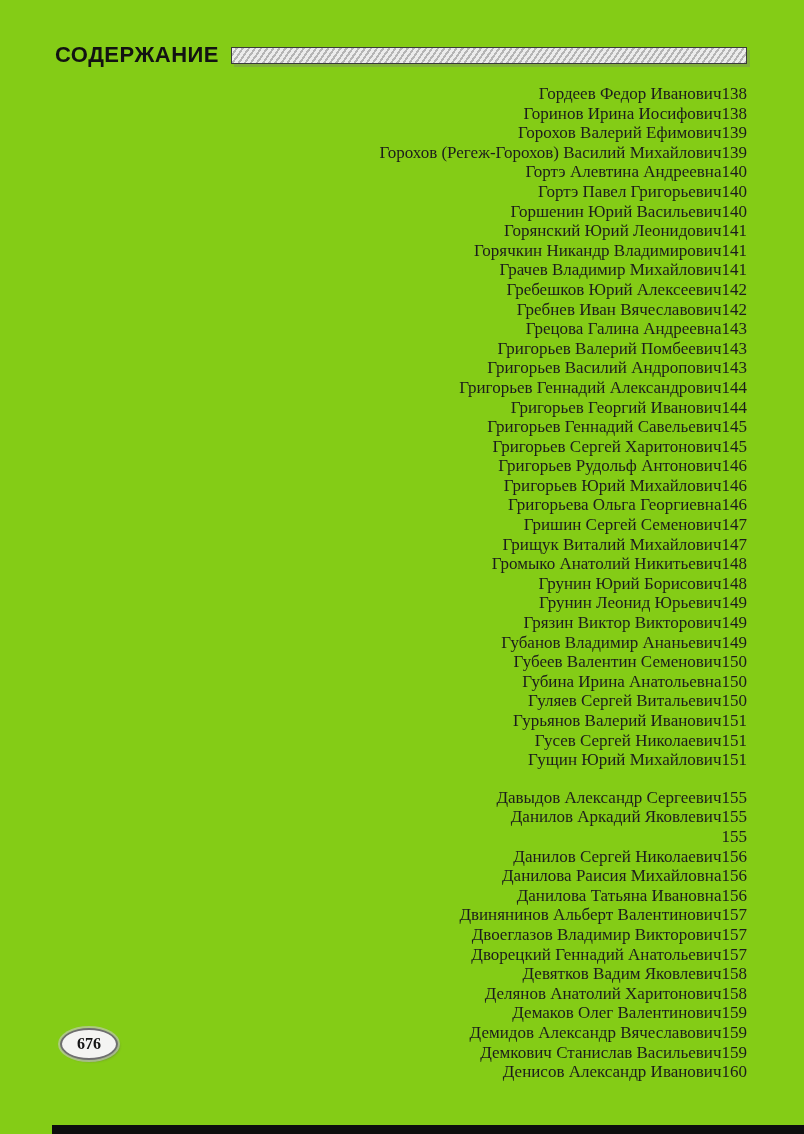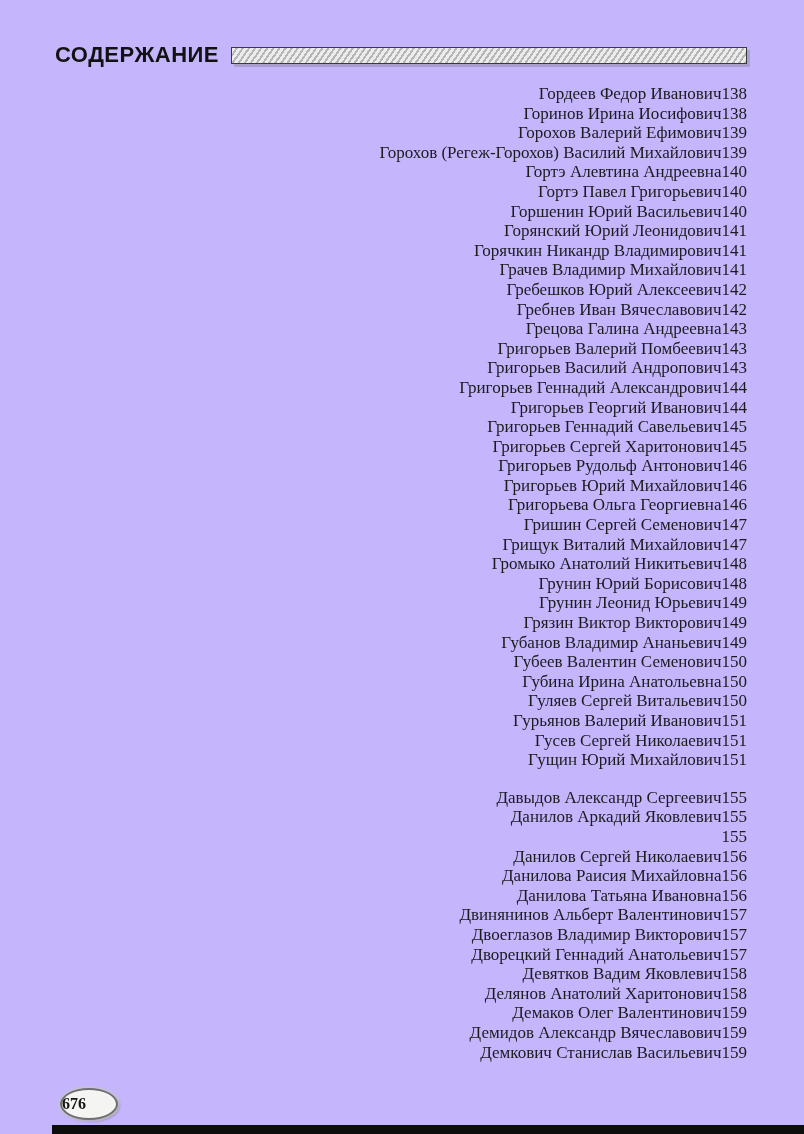--- a/index.html
+++ b/index.html
@@ -4,21 +4,21 @@
 <style>
   html, body {
     margin: 0;
     padding: 0;
     background: #e8e8e6;
   }
   .page {
     position: relative;
     width: 804px;
     height: 1134px;
-    background: #c4b5fd;
+    background: #84cc16;
     font-family: "Liberation Serif", serif;
     color: #1c1c1c;
     overflow: hidden;
     margin: 0 auto;
   }
   .header {
     position: absolute;
     top: 42px;
     left: 55px;
     right: 57px;
@@ -77,30 +77,30 @@
     font-weight: 700;
     font-size: 15px;
     letter-spacing: 4px;
     color: #15152a;
     text-shadow: 1px 1px 0 rgba(255,255,255,0.45);
     white-space: nowrap;
   }
   .page-badge {
     position: absolute;
     left: 60px;
-    top: 1088px;
+    top: 1028px;
     width: 54px;
     height: 28px;
     background: #f4f4f2;
     border: 2px solid #6f6f6f;
     border-radius: 50%;
     box-shadow: 0 0 0 2px rgba(200,200,200,0.6), 2px 2px 2px rgba(90,90,90,0.4);
     display: flex;
     align-items: center;
-    justify-content: flex-start;
+    justify-content: center;
     font-weight: 700;
     font-size: 16px;
     color: #161616;
     z-index: 2;
   }
   .bottom-rule {
     position: absolute;
     left: 52px;
     right: 0;
     bottom: 0;
@@ -364,20 +364,24 @@
         <div class="entry">
           <span class="entry-name">Демидов Александр Вячеславович</span>
           <span class="entry-page">159</span>
         </div>
 
         <div class="entry">
           <span class="entry-name">Демкович Станислав Васильевич</span>
           <span class="entry-page">159</span>
         </div>
 
+        <div class="entry">
+          <span class="entry-name">Денисов Александр Иванович</span>
+          <span class="entry-page">160</span>
+        </div>
       </div>
 
   </div>
 
   <div class="footer-bar">
     <span class="footer-text">РЕСУРСЫ МАРИЙ ЭЛ</span>
   </div>
 
   <div class="page-badge">
     <span>676</span>

